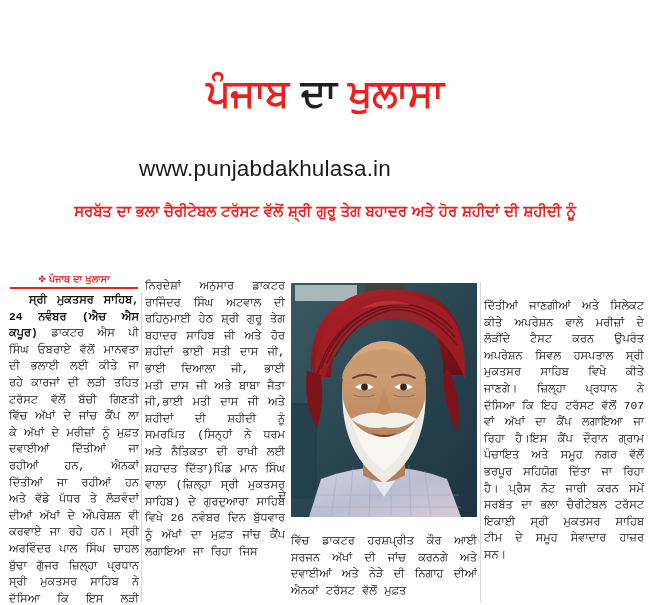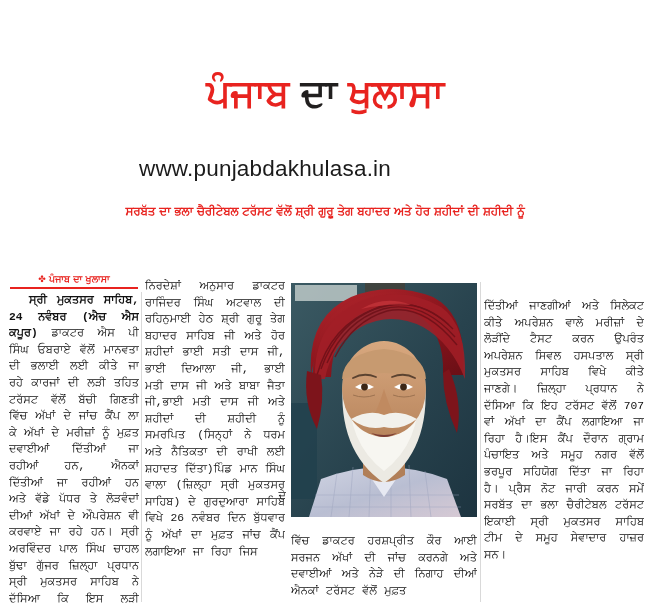--- a/index.html
+++ b/index.html
@@ -55,21 +55,21 @@
   
   .banner {
     position:absolute;
     top:196px; left:0; width:650px;
     text-align:center;
     color:#e8231f;
     font-weight:bold;
     font-family:"DejaVu Sans", sans-serif;
   }
   .banner .bline {
-    font-size:12px;
+    font-size:15px;
     line-height:31px;
     letter-spacing:-0.2px;
     white-space:nowrap;
   }
 
   
   .byline-tag {
     position:absolute;
     top:273px; left:10px; width:128px;
     text-align:center;

